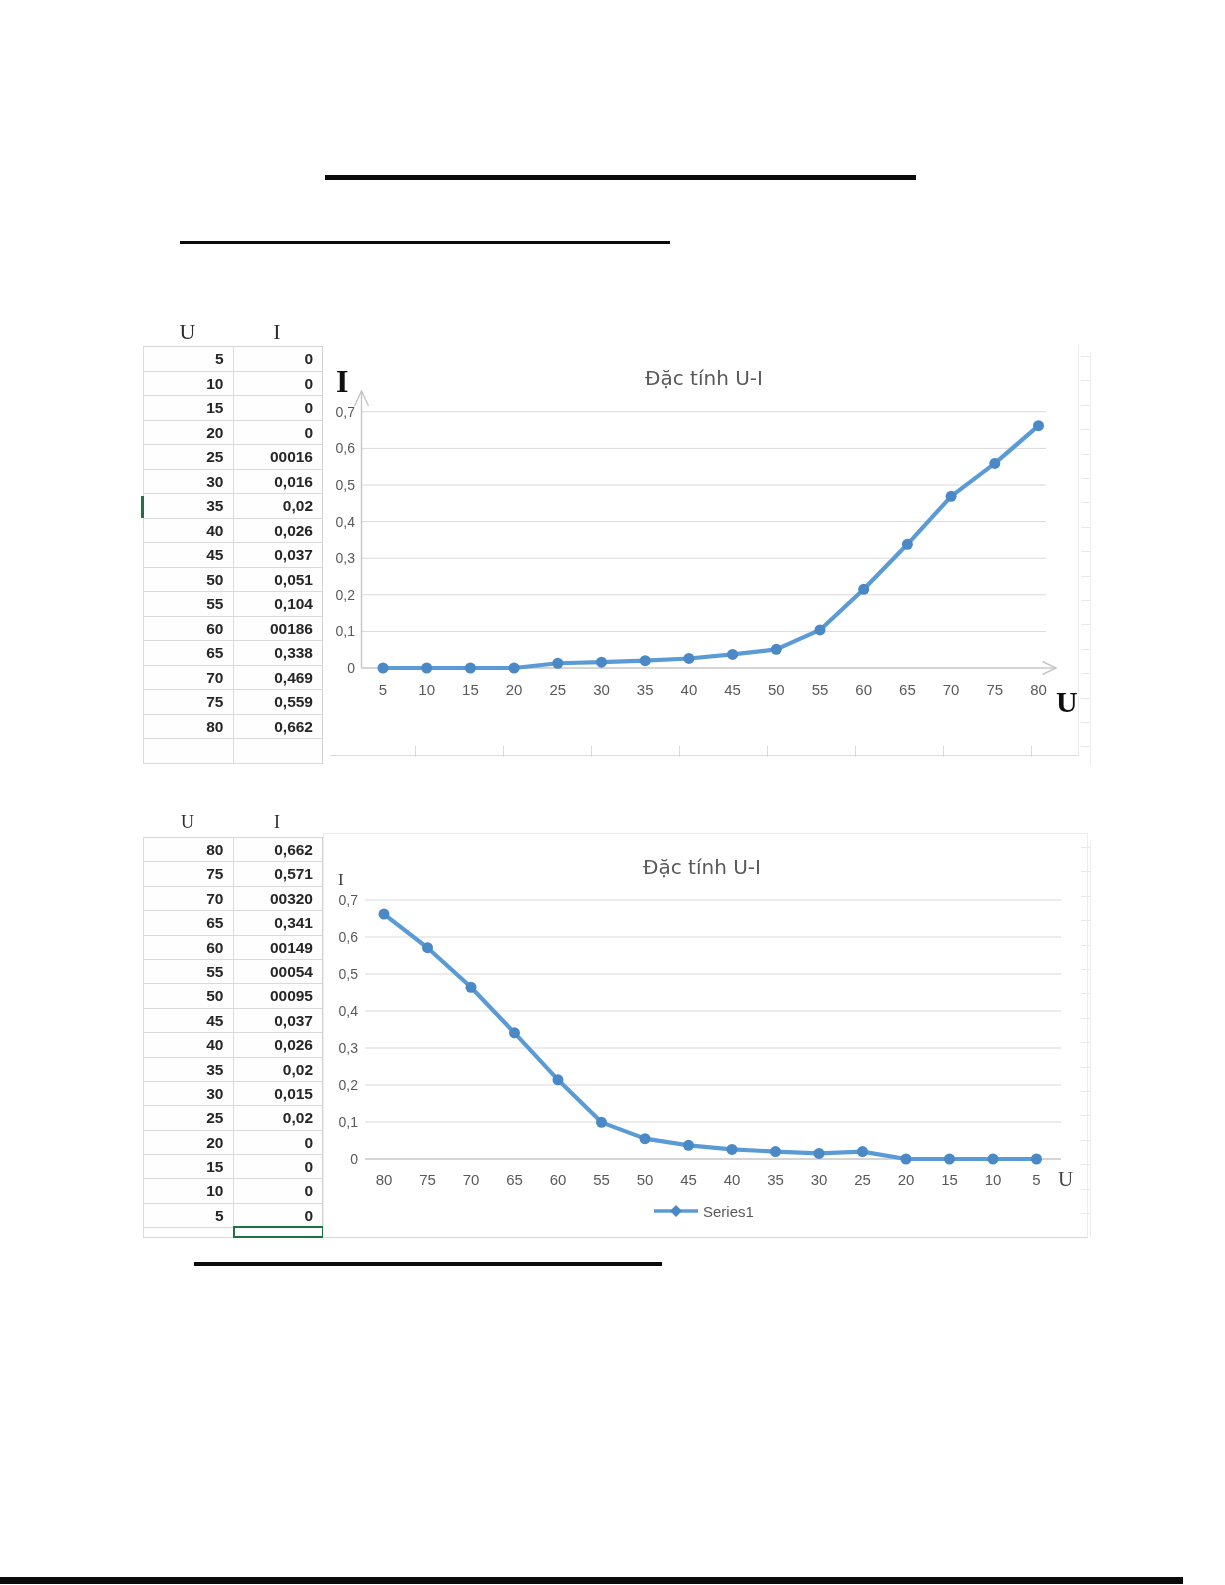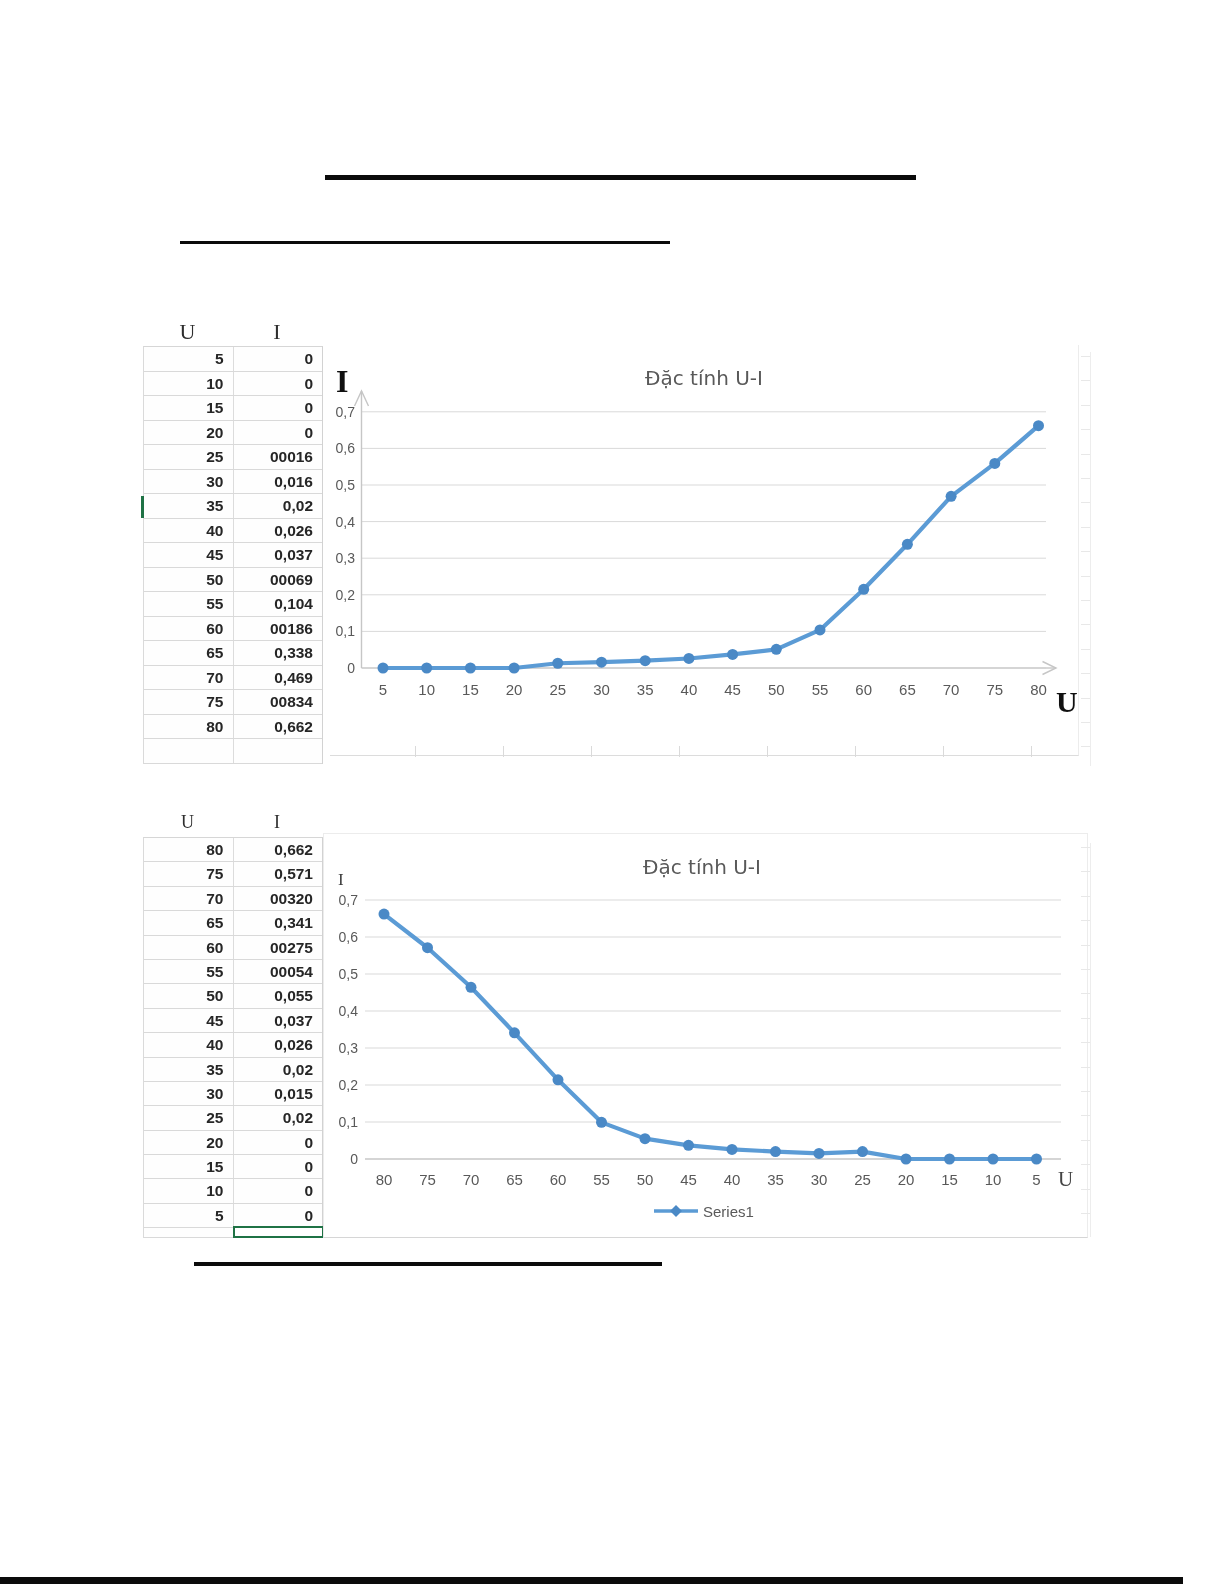--- a/index.html
+++ b/index.html
@@ -90,41 +90,41 @@
         <div class="trow">
           <div class="tcell c0">40</div>
           <div class="tcell c1">0,026</div>
         </div>
         <div class="trow">
           <div class="tcell c0">45</div>
           <div class="tcell c1">0,037</div>
         </div>
         <div class="trow">
           <div class="tcell c0">50</div>
-          <div class="tcell c1">00069</div>
+          <div class="tcell c1">0,051</div>
         </div>
         <div class="trow">
           <div class="tcell c0">55</div>
           <div class="tcell c1">0,104</div>
         </div>
         <div class="trow">
           <div class="tcell c0">60</div>
           <div class="tcell c1">00186</div>
         </div>
         <div class="trow">
           <div class="tcell c0">65</div>
           <div class="tcell c1">0,338</div>
         </div>
         <div class="trow">
           <div class="tcell c0">70</div>
           <div class="tcell c1">0,469</div>
         </div>
         <div class="trow">
           <div class="tcell c0">75</div>
-          <div class="tcell c1">00834</div>
+          <div class="tcell c1">0,559</div>
         </div>
         <div class="trow">
           <div class="tcell c0">80</div>
           <div class="tcell c1">0,662</div>
         </div>
         <div class="trow">
           <div class="tcell c0"></div>
           <div class="tcell c1"></div>
         </div>
       </div>
@@ -207,29 +207,29 @@
         <div class="trow">
           <div class="tcell c0">70</div>
           <div class="tcell c1">00320</div>
         </div>
         <div class="trow">
           <div class="tcell c0">65</div>
           <div class="tcell c1">0,341</div>
         </div>
         <div class="trow">
           <div class="tcell c0">60</div>
-          <div class="tcell c1">00275</div>
+          <div class="tcell c1">00149</div>
         </div>
         <div class="trow">
           <div class="tcell c0">55</div>
           <div class="tcell c1">00054</div>
         </div>
         <div class="trow">
           <div class="tcell c0">50</div>
-          <div class="tcell c1">0,055</div>
+          <div class="tcell c1">00095</div>
         </div>
         <div class="trow">
           <div class="tcell c0">45</div>
           <div class="tcell c1">0,037</div>
         </div>
         <div class="trow">
           <div class="tcell c0">40</div>
           <div class="tcell c1">0,026</div>
         </div>
         <div class="trow">

